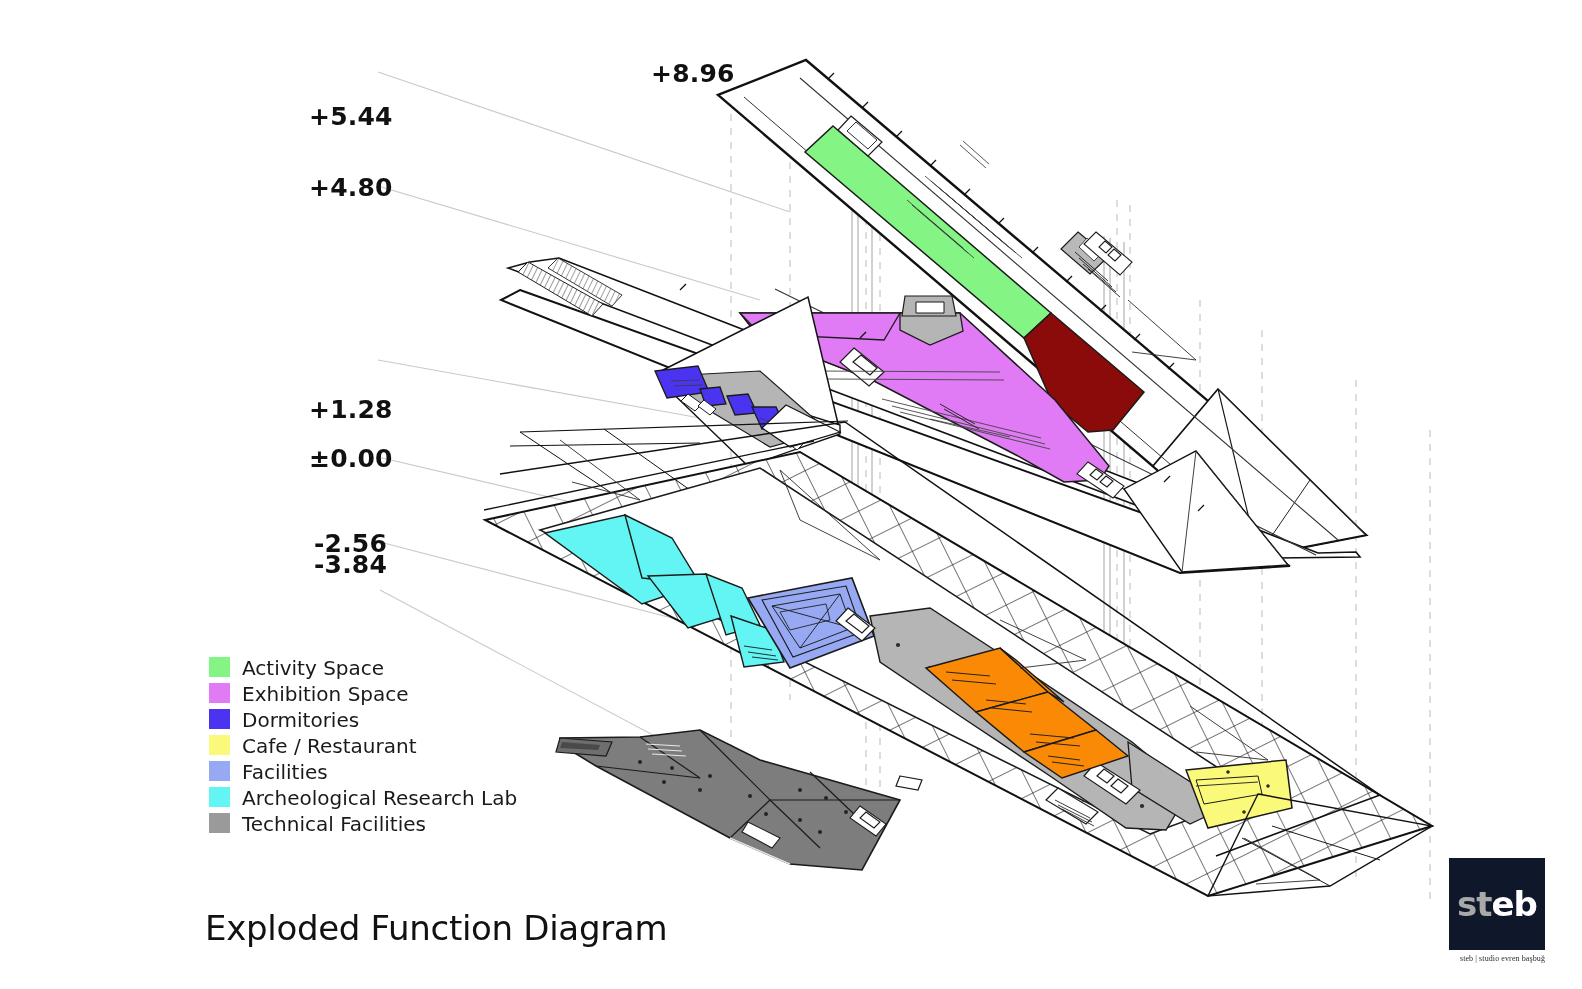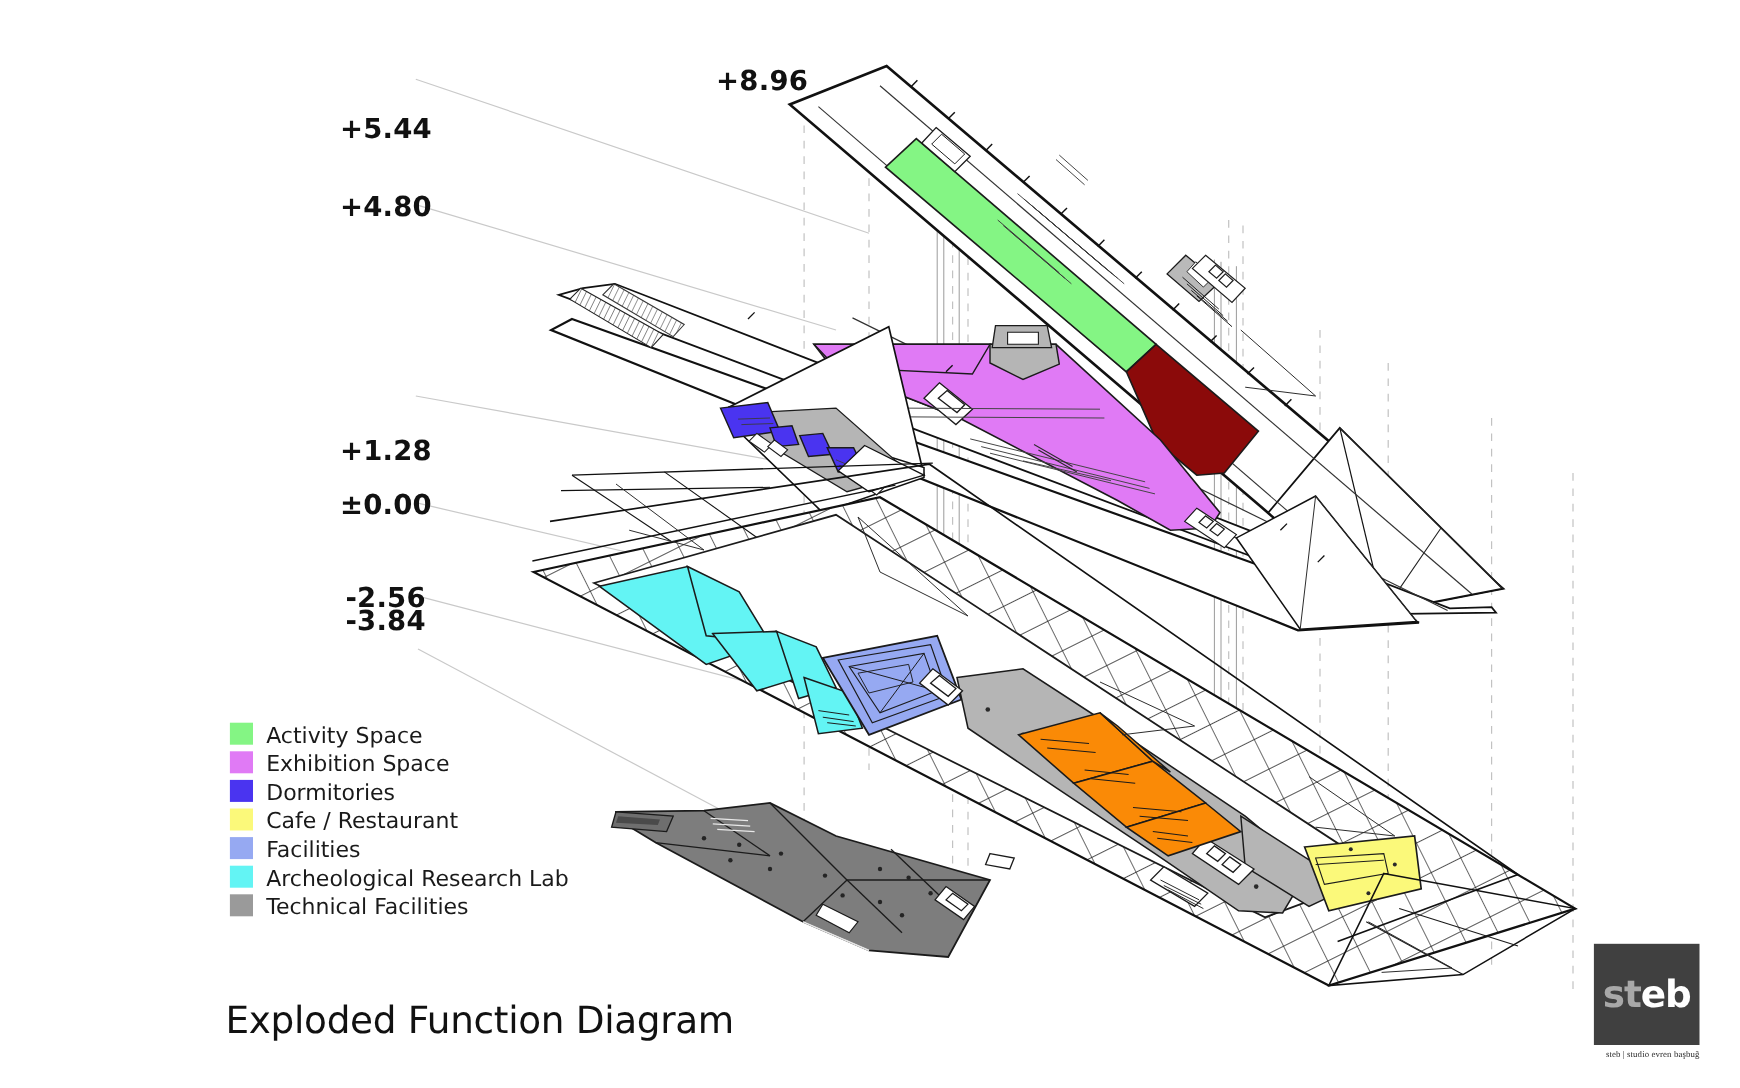--- a/index.html
+++ b/index.html
@@ -81,21 +81,21 @@
   
   #logo-block {
     position: absolute;
     left: 1449px;
     top: 858px;
     width: 96px;
   }
   #logo-mark {
     width: 96px;
     height: 92px;
-    background: #404040;
+    background: #0f172a;
     display: flex;
     align-items: center;
     justify-content: center;
   }
   #logo-wordmark {
     font-family: "DejaVu Sans", "Liberation Sans", sans-serif;
     font-size: 34px;
     font-weight: 700;
     letter-spacing: -1px;
     line-height: 1;

